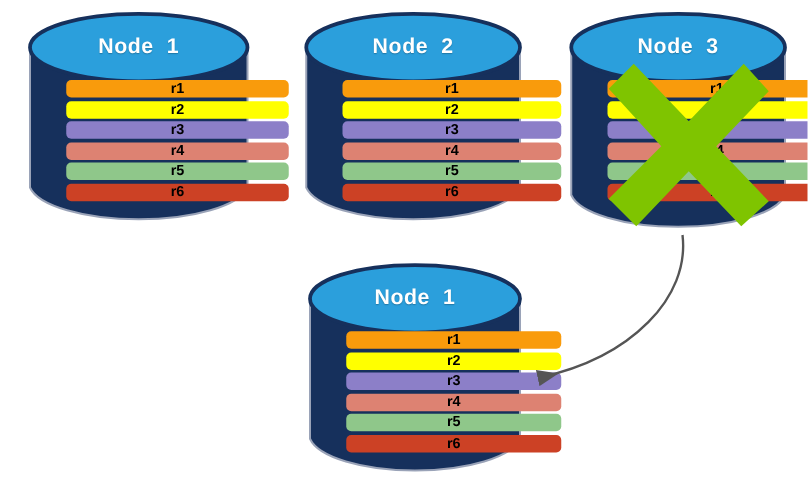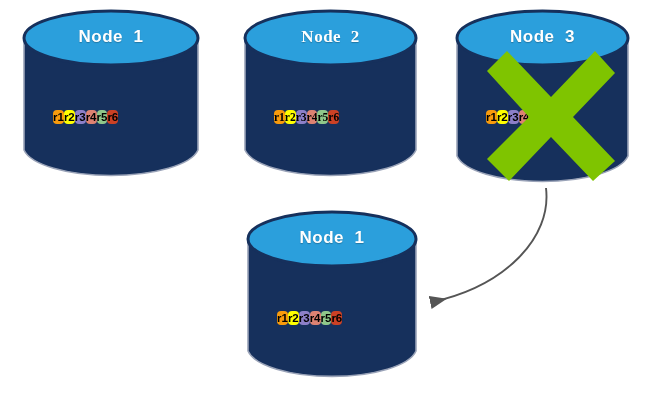--- a/index.html
+++ b/index.html
@@ -43,21 +43,21 @@
     text-shadow: 0 1px 1px rgba(0,0,0,0.25);
     z-index: 3;
     pointer-events: none;
   }
   .rows {
     position: absolute;
     left: 0;
     width: 100%;
     z-index: 3;
     display: flex;
-    margin-top: 46px;
+    flex-direction: column;
   }
   .row {
     height: 14px;
     border-radius: 4px;
     margin-bottom: 2.5px;
     color: #000000;
     font-weight: bold;
     font-size: 11.5px;
     line-height: 14px;
     text-align: center;
@@ -95,21 +95,21 @@
     <div class="rows" style="top:56px; padding:0 31px;">
         <div class="row" style="background: rgb(249, 155, 12);">r1</div>
         <div class="row" style="background: rgb(255, 255, 0);">r2</div>
         <div class="row" style="background: rgb(140, 127, 200);">r3</div>
         <div class="row" style="background: rgb(221, 130, 114);">r4</div>
         <div class="row" style="background: rgb(143, 199, 138);">r5</div>
         <div class="row" style="background: rgb(204, 65, 37);">r6</div>
       </div>
   </div>
 
-  <div class="node" id="node-2-el" style="left:243px; top:8px; width:175px; height:172px;font-family:Liberation Serif, serif;">
+  <div class="node" id="node-2-el" style="left:243px; top:8px; width:175px; height:172px;">
     <svg class="node-svg" width="175" height="172" viewBox="0 0 175 172">
       <path d="M2,30 L2,142 A 86.5,30 0 0 0 173,142 L173,30 Z" fill="#16305C" stroke="#9AA3B8" stroke-width="1.6"></path>
       <ellipse cx="87.5" cy="30" rx="85.5" ry="27" fill="#2B9FDC" stroke="#16305C" stroke-width="3"></ellipse>
     </svg>
     <div class="node-title" style="top:19px;">Node  2</div>
     <div class="rows" style="top:56px; padding:0 31px;">
         <div class="row" style="background: rgb(249, 155, 12);">r1</div>
         <div class="row" style="background: rgb(255, 255, 0);">r2</div>
         <div class="row" style="background: rgb(140, 127, 200);">r3</div>
         <div class="row" style="background: rgb(221, 130, 114);">r4</div>

